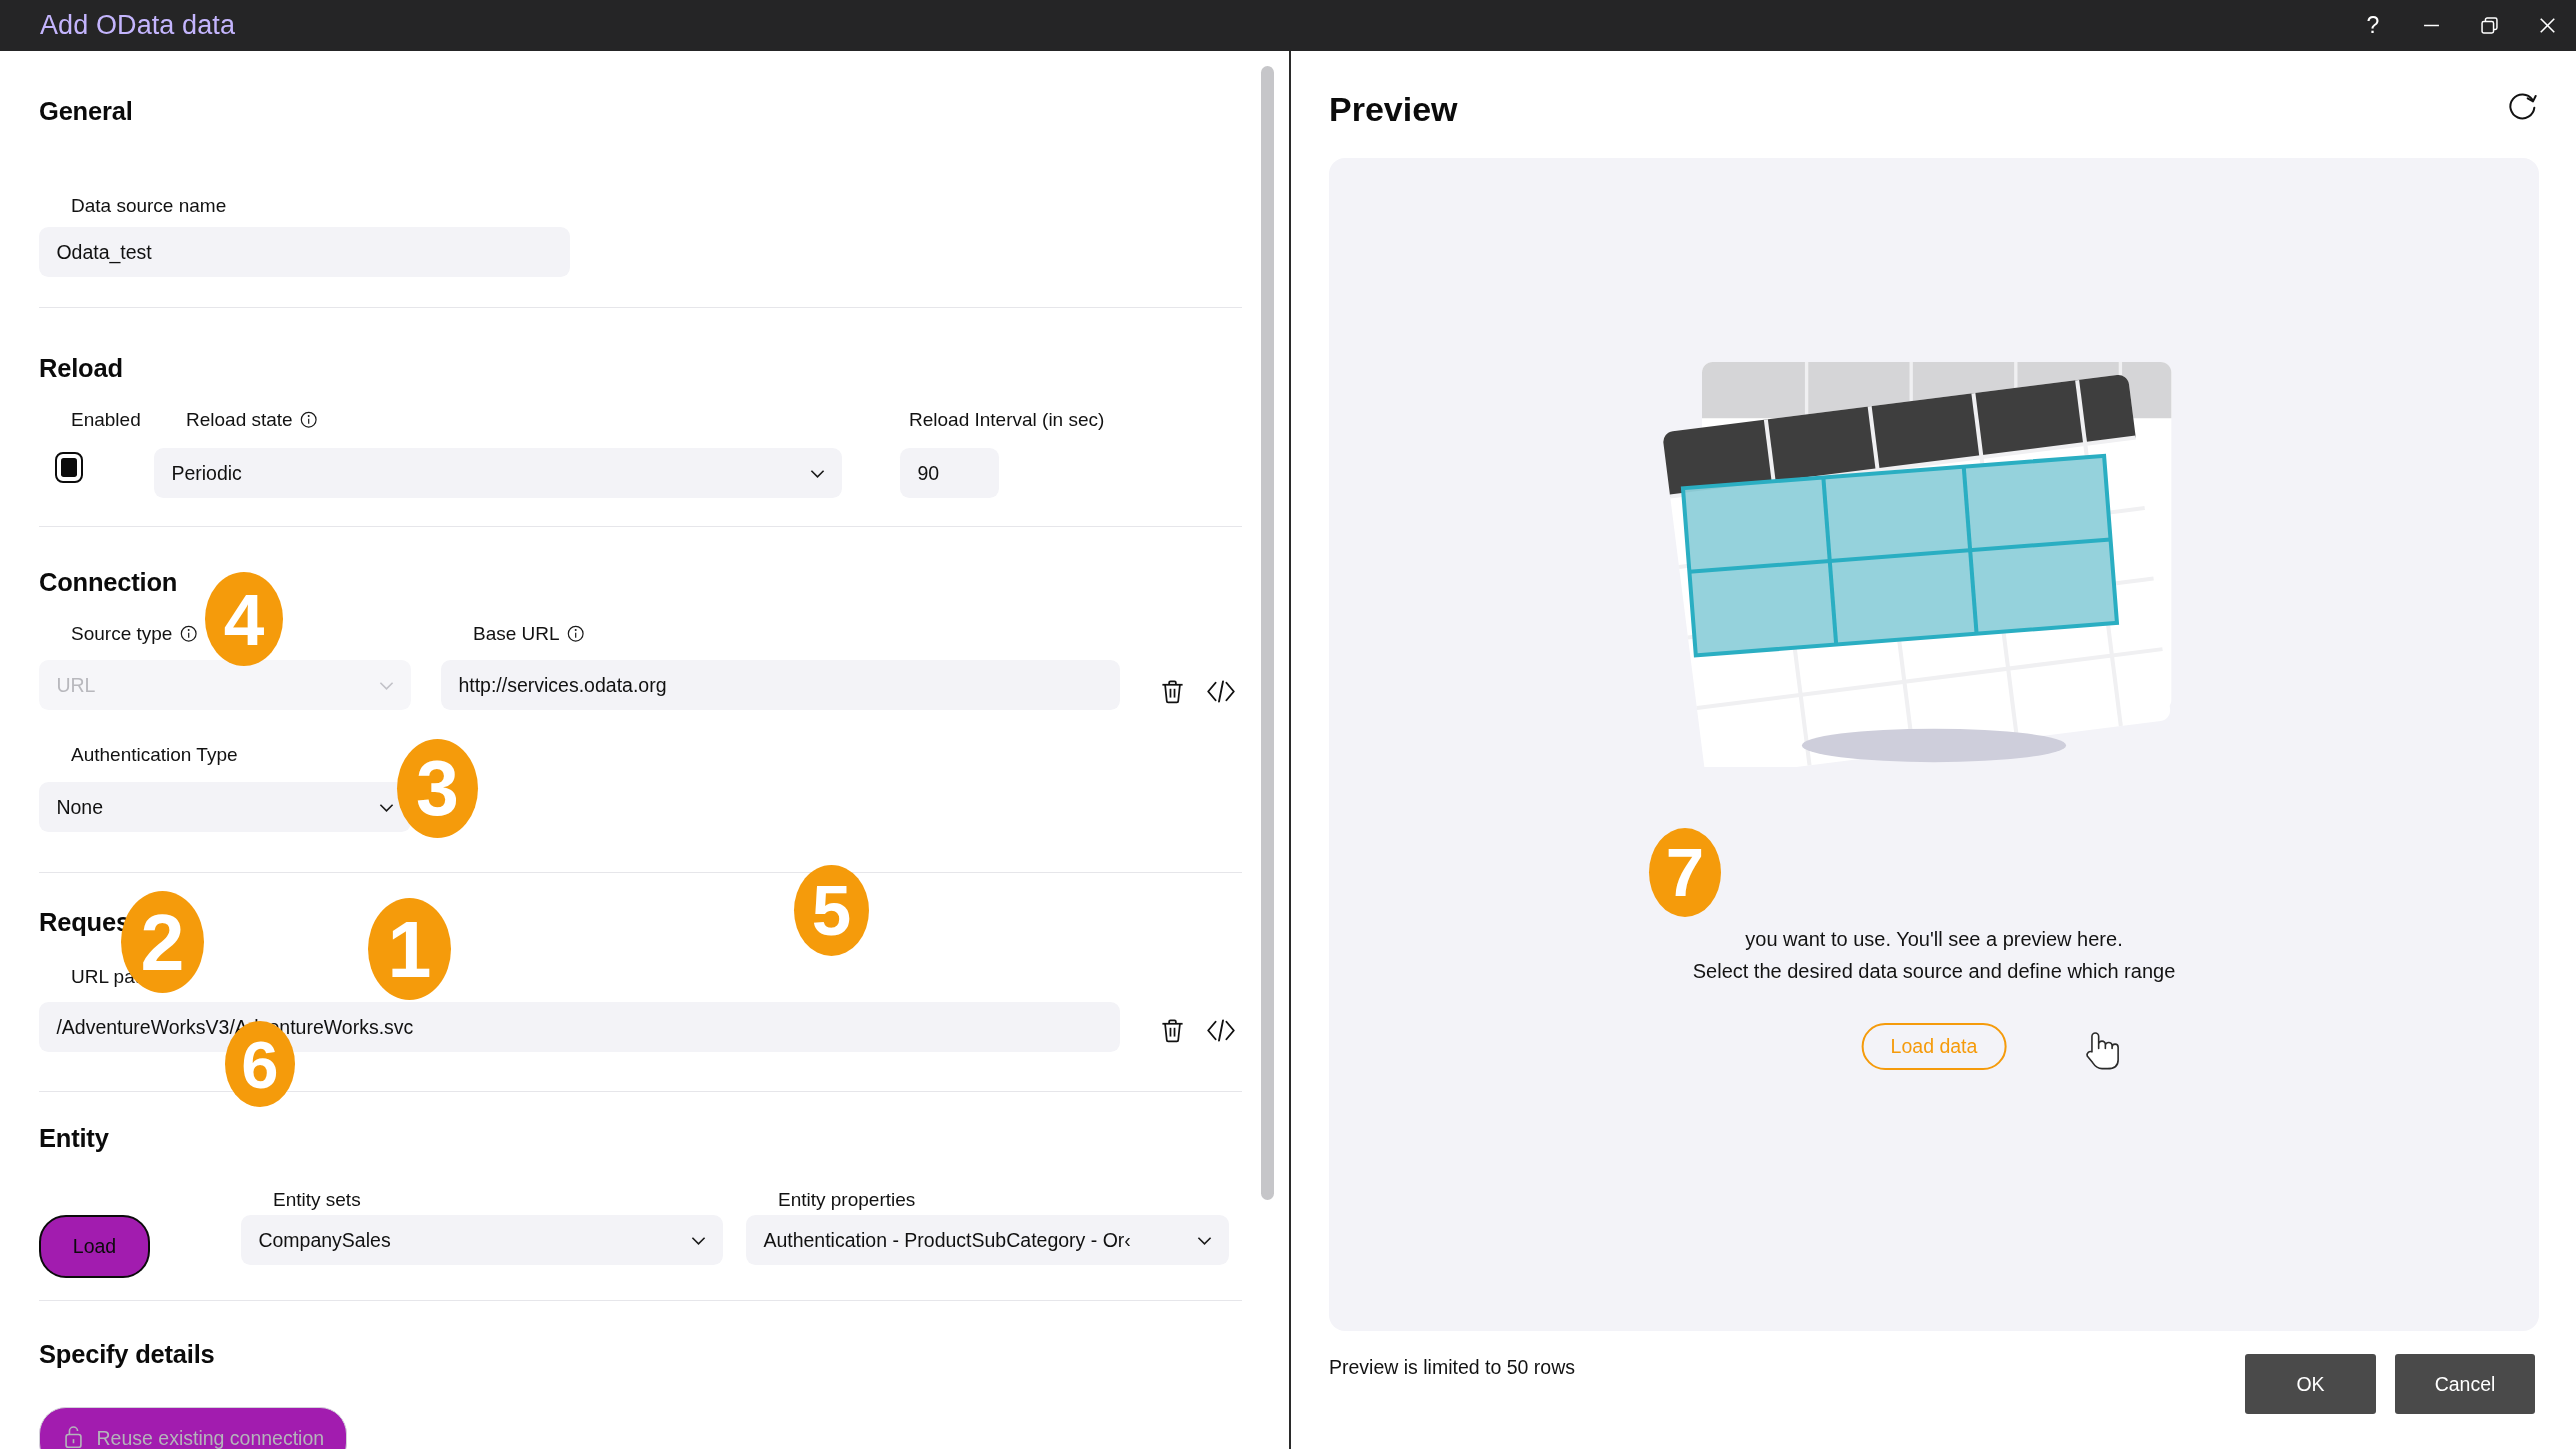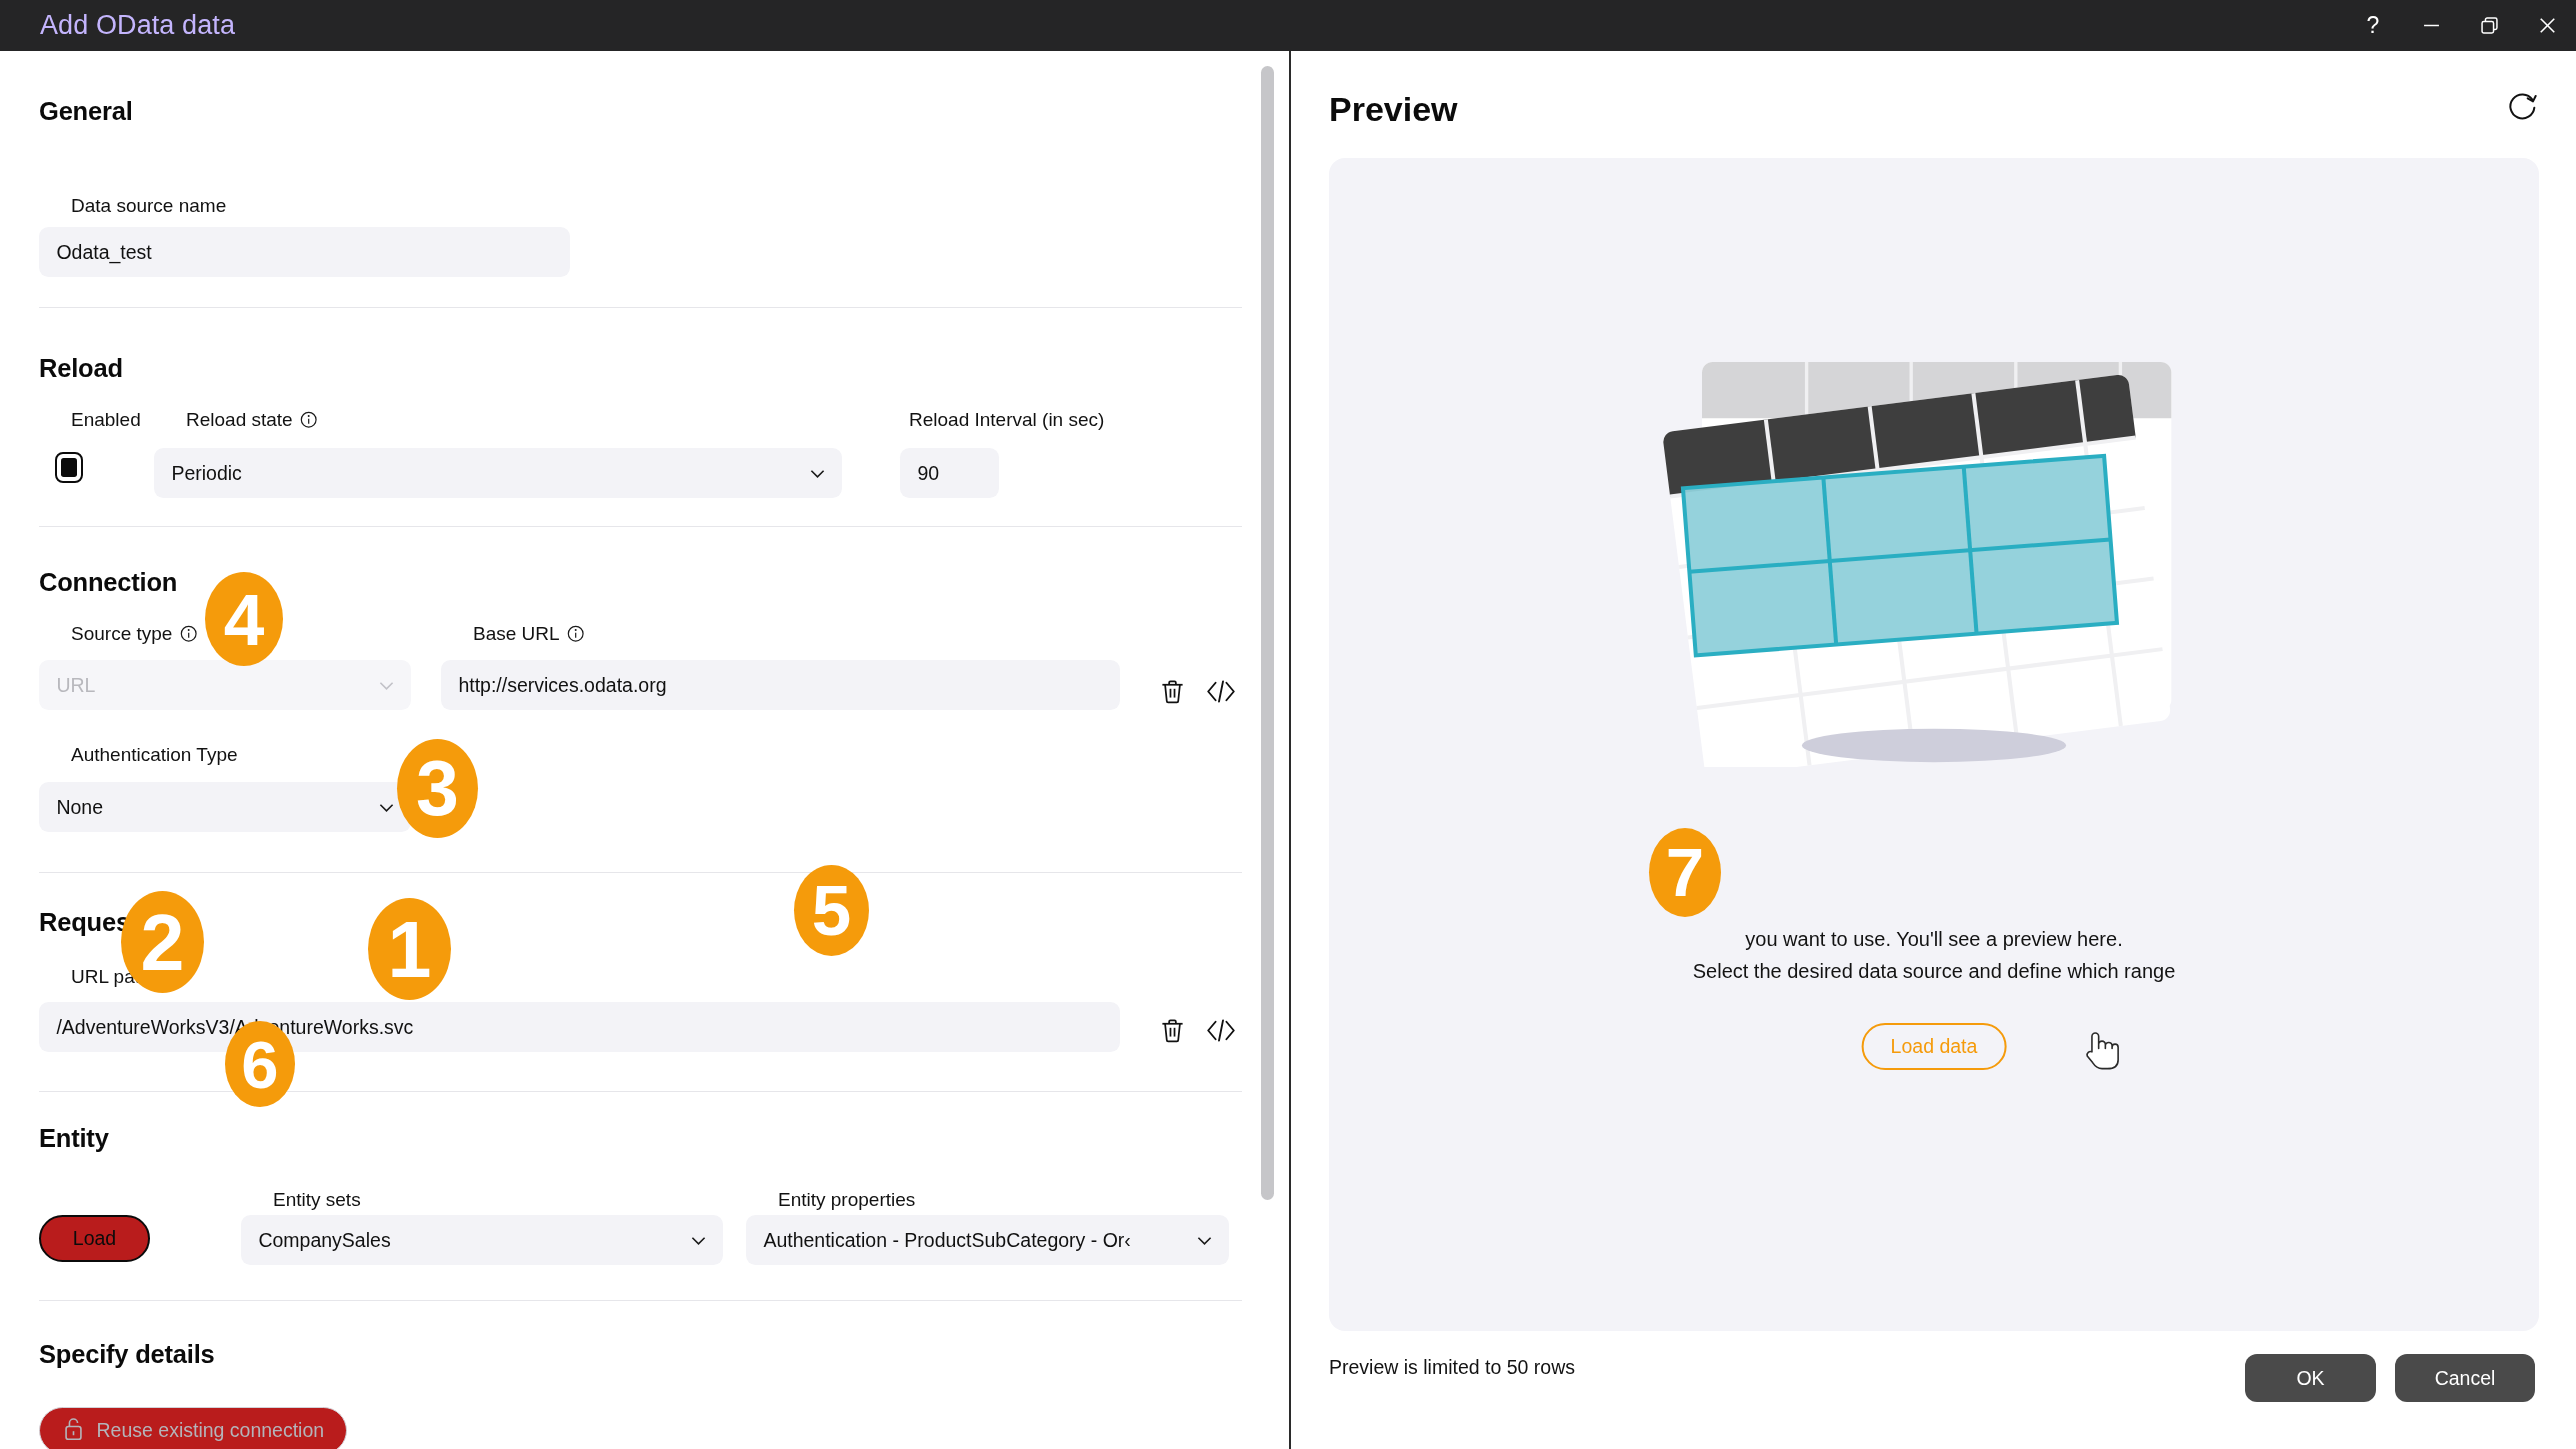--- a/index.html
+++ b/index.html
@@ -63,23 +63,23 @@
 
   
   .checkbox {
     width: 28px; height: 31px; border: 2.7px solid #0b0b0b; border-radius: 8px;
     display: flex; align-items: center; justify-content: center;
   }
   .checkbox .tick { width: 16px; height: 19px; background: #0b0b0b; border-radius: 2.7px; }
 
   
   .pill-btn {
-    border: 2px solid #0b0b0b; border-radius: 27px; height: 47px;
+    border: 2px solid #0b0b0b; border-radius: 27px; height: 63px;
     display: inline-flex; align-items: center; justify-content: center;
-    font-size: 19.5px; color: #0b0b0b; background: #b91c1c; cursor: pointer;
+    font-size: 19.5px; color: #0b0b0b; background: #a21caf; cursor: pointer;
   }
   .pill-btn.ghost {
     border: 1.3px solid #d2d2d8; color: #b4b4ba; gap: 12px; padding: 0 21.5px;
   }
 
   
   .scrollbar-track {
     position: absolute; right: 14.8px; top: 0; width: 13.4px; height: 1398px;
   }
   .scrollbar-thumb {
@@ -120,21 +120,21 @@
     border: 2px solid #f59b0b; border-radius: 27px; height: 47px;
     display: inline-flex; align-items: center; justify-content: center;
     padding: 0 27px; font-size: 19.5px; color: #f59b0b; background: transparent;
     cursor: pointer; white-space: nowrap;
   }
 
   .footer-note {
     position: absolute; left: 38px; top: 1305px; font-size: 19.5px; color: #121212;
   }
   .footer-btn {
-    background: #4a4a4a; color: #ffffff; border-radius: 12px; height: 48px;
+    background: #4a4a4a; color: #ffffff; border-radius: 3px; height: 60px;
     display: inline-flex; align-items: center; justify-content: center;
     font-size: 19.5px; cursor: pointer;
   }
   .btn-ok { position: absolute; left: 954px; top: 1303px; width: 131px; }
   .btn-cancel { position: absolute; left: 1104px; top: 1303px; width: 140px; }
 
   
   .badge {
     position: absolute; background: #f59b0b; border-radius: 50%;
     display: flex; align-items: center; justify-content: center;

